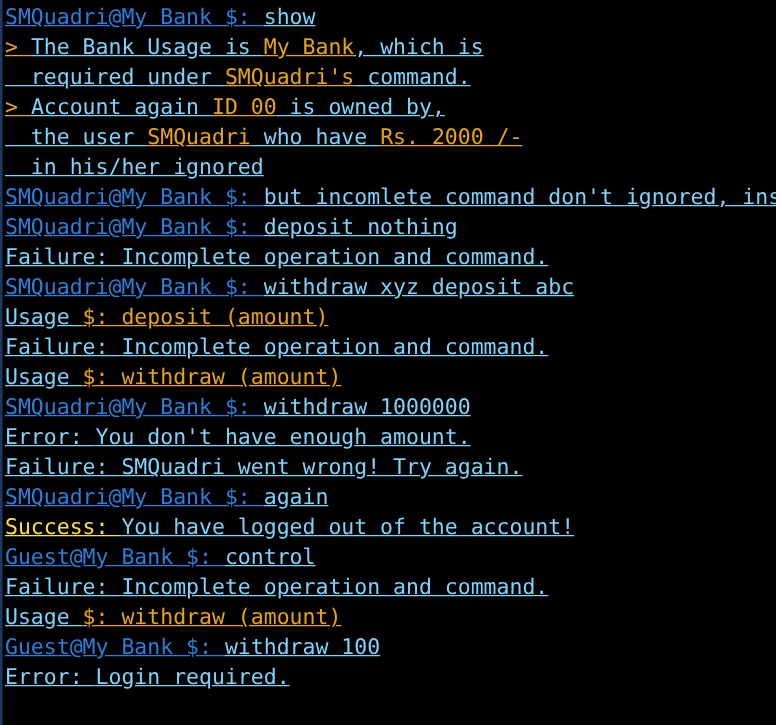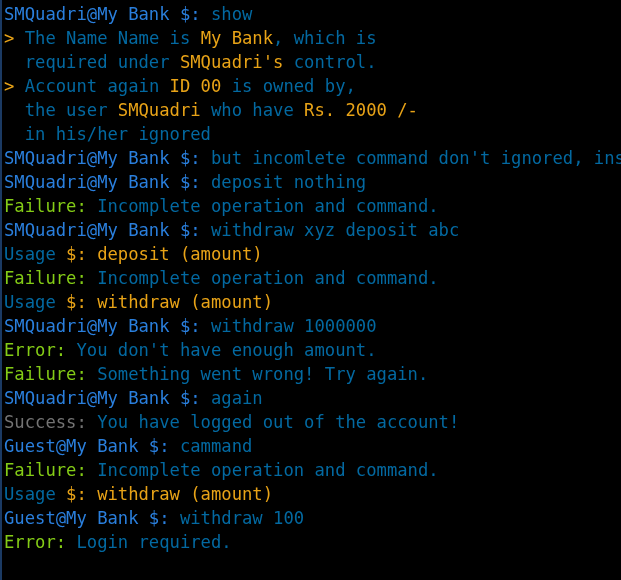--- a/index.html
+++ b/index.html
@@ -29,50 +29,50 @@
   }
   .line {
     height: 24px;
     line-height: 24px;
     font-size: 17.2px;
     letter-spacing: 0px;
     white-space: pre;
     overflow: hidden;
     color: #ffffff;
   }
-  .seg { white-space: pre; }
-  .c-white  { color: #0369a1; text-align: center; }
+  .seg { white-space: pre; text-decoration: underline; }
+  .c-white  { color: #7dd3fc; text-align: center; }
   .c-blue   { color: #2a7fdd; }
   .c-orange { color: #e8a317; }
-  .c-red    { color: #84cc16; }
-  .c-green  { color: #737373; margin-top: 44px; }
+  .c-red    { color: #7dd3fc; }
+  .c-green  { color: #fde047; margin-top: 44px; }
 </style>
 </head>
 <body>
 
 <div id="terminal">
   <div id="screen">
       <div class="line"><span class="seg c-blue">SMQuadri@My Bank $: </span><span class="seg c-white">show</span></div>
-      <div class="line"><span class="seg c-orange">&gt; </span><span class="seg c-white">The Name Name is </span><span class="seg c-orange">My Bank</span><span class="seg c-white">, which is</span></div>
-      <div class="line"><span class="seg c-white">  required under </span><span class="seg c-orange">SMQuadri's</span><span class="seg c-white"> control.</span></div>
+      <div class="line"><span class="seg c-orange">&gt; </span><span class="seg c-white">The Bank Usage is </span><span class="seg c-orange">My Bank</span><span class="seg c-white">, which is</span></div>
+      <div class="line"><span class="seg c-white">  required under </span><span class="seg c-orange">SMQuadri's</span><span class="seg c-white"> command.</span></div>
       <div class="line"><span class="seg c-orange">&gt; </span><span class="seg c-white">Account again </span><span class="seg c-orange">ID 00</span><span class="seg c-white"> is owned by,</span></div>
       <div class="line"><span class="seg c-white">  the user </span><span class="seg c-orange">SMQuadri</span><span class="seg c-white"> who have </span><span class="seg c-orange">Rs. 2000 /-</span></div>
       <div class="line"><span class="seg c-white">  in his/her ignored</span></div>
       <div class="line"><span class="seg c-blue">SMQuadri@My Bank $: </span><span class="seg c-white">but incomlete command don't ignored, inste</span></div>
       <div class="line"><span class="seg c-blue">SMQuadri@My Bank $: </span><span class="seg c-white">deposit nothing</span></div>
       <div class="line"><span class="seg c-red">Failure: </span><span class="seg c-white">Incomplete operation and command.</span></div>
       <div class="line"><span class="seg c-blue">SMQuadri@My Bank $: </span><span class="seg c-white">withdraw xyz deposit abc</span></div>
       <div class="line"><span class="seg c-white">Usage </span><span class="seg c-orange">$: deposit (amount)</span></div>
       <div class="line"><span class="seg c-red">Failure: </span><span class="seg c-white">Incomplete operation and command.</span></div>
       <div class="line"><span class="seg c-white">Usage </span><span class="seg c-orange">$: withdraw (amount)</span></div>
       <div class="line"><span class="seg c-blue">SMQuadri@My Bank $: </span><span class="seg c-white">withdraw 1000000</span></div>
       <div class="line"><span class="seg c-red">Error: </span><span class="seg c-white">You don't have enough amount.</span></div>
-      <div class="line"><span class="seg c-red">Failure: </span><span class="seg c-white">Something went wrong! Try again.</span></div>
+      <div class="line"><span class="seg c-red">Failure: </span><span class="seg c-white">SMQuadri went wrong! Try again.</span></div>
       <div class="line"><span class="seg c-blue">SMQuadri@My Bank $: </span><span class="seg c-white">again</span></div>
       <div class="line"><span class="seg c-green">Success: </span><span class="seg c-white">You have logged out of the account!</span></div>
-      <div class="line"><span class="seg c-blue">Guest@My Bank $: </span><span class="seg c-white">cammand</span></div>
+      <div class="line"><span class="seg c-blue">Guest@My Bank $: </span><span class="seg c-white">control</span></div>
       <div class="line"><span class="seg c-red">Failure: </span><span class="seg c-white">Incomplete operation and command.</span></div>
       <div class="line"><span class="seg c-white">Usage </span><span class="seg c-orange">$: withdraw (amount)</span></div>
       <div class="line"><span class="seg c-blue">Guest@My Bank $: </span><span class="seg c-white">withdraw 100</span></div>
       <div class="line"><span class="seg c-red">Error: </span><span class="seg c-white">Login required.</span></div>
       <div class="line"></div>
     </div>
 </div>
 
 </body></html>

